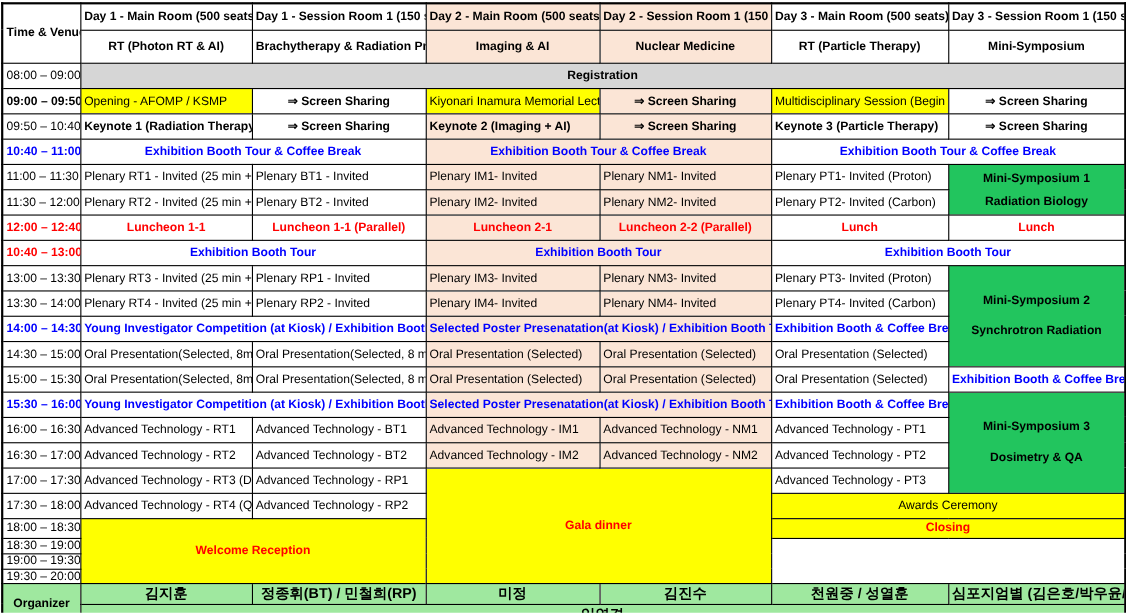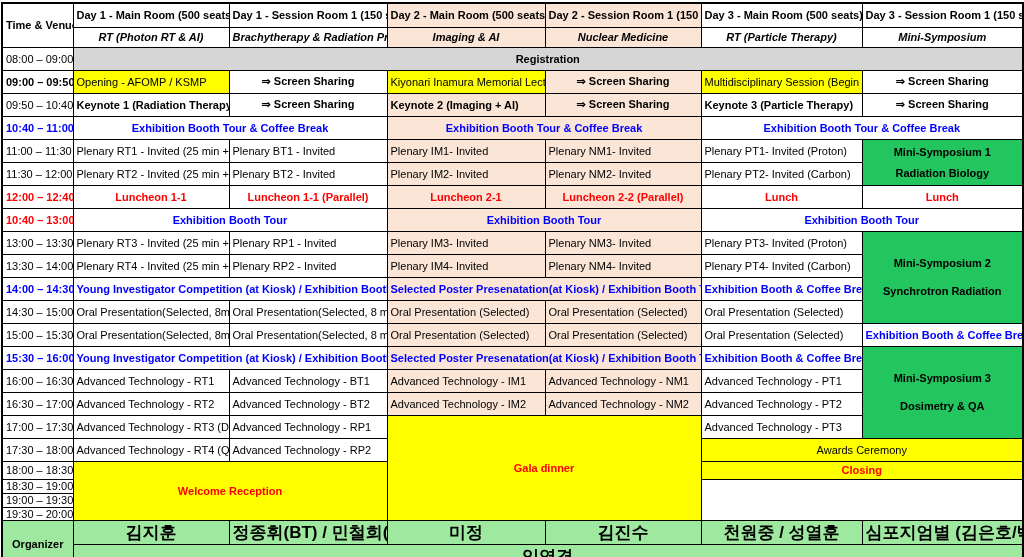--- a/index.html
+++ b/index.html
@@ -10,30 +10,30 @@
         text-align:center;vertical-align:middle;font-weight:normal;}
   .l{text-align:left;}
   .b{font-weight:bold;}
   .red{color:#ff0000;font-weight:bold;}
   .blue{color:#0000ff;font-weight:bold;}
   .bg-yellow{background:#ffff00;}
   .bg-peach{background:#fbe5d6;}
   .bg-green{background:#22c55e;}
   .bg-gray{background:#d6d6d6;}
   .bg-lime{background:#9fe89f;}
-  thead tr.r1{height:24px;} thead tr.r2{height:20px;font-style:italic;}
+  thead tr.r1{height:24px;} thead tr.r2{height:30px;}
   tbody tr{height:23px;}
   tr.h18{height:18px;} tr.h14{height:14px;} tr.h13{height:13px;}
   tr.org1{height:19px;} tr.org2{height:13px;margin-top:12px;}
   th{font-weight:bold;}
   .mini div{line-height:12px;}
   .mini{font-weight:bold;}
   .gap8 div+div{margin-top:9px;}
   .gap14 div+div{margin-top:16px;}
-  .kr{font-size:17px;font-weight:bold;}
+  .kr{font-size:13px;font-weight:bold;}
 </style>
 </head>
 <body>
 
 <div class="page">
 <table>
 <colgroup>
   <col style="width:71px">
         <col style="width:156px">
         <col style="width:158px">

